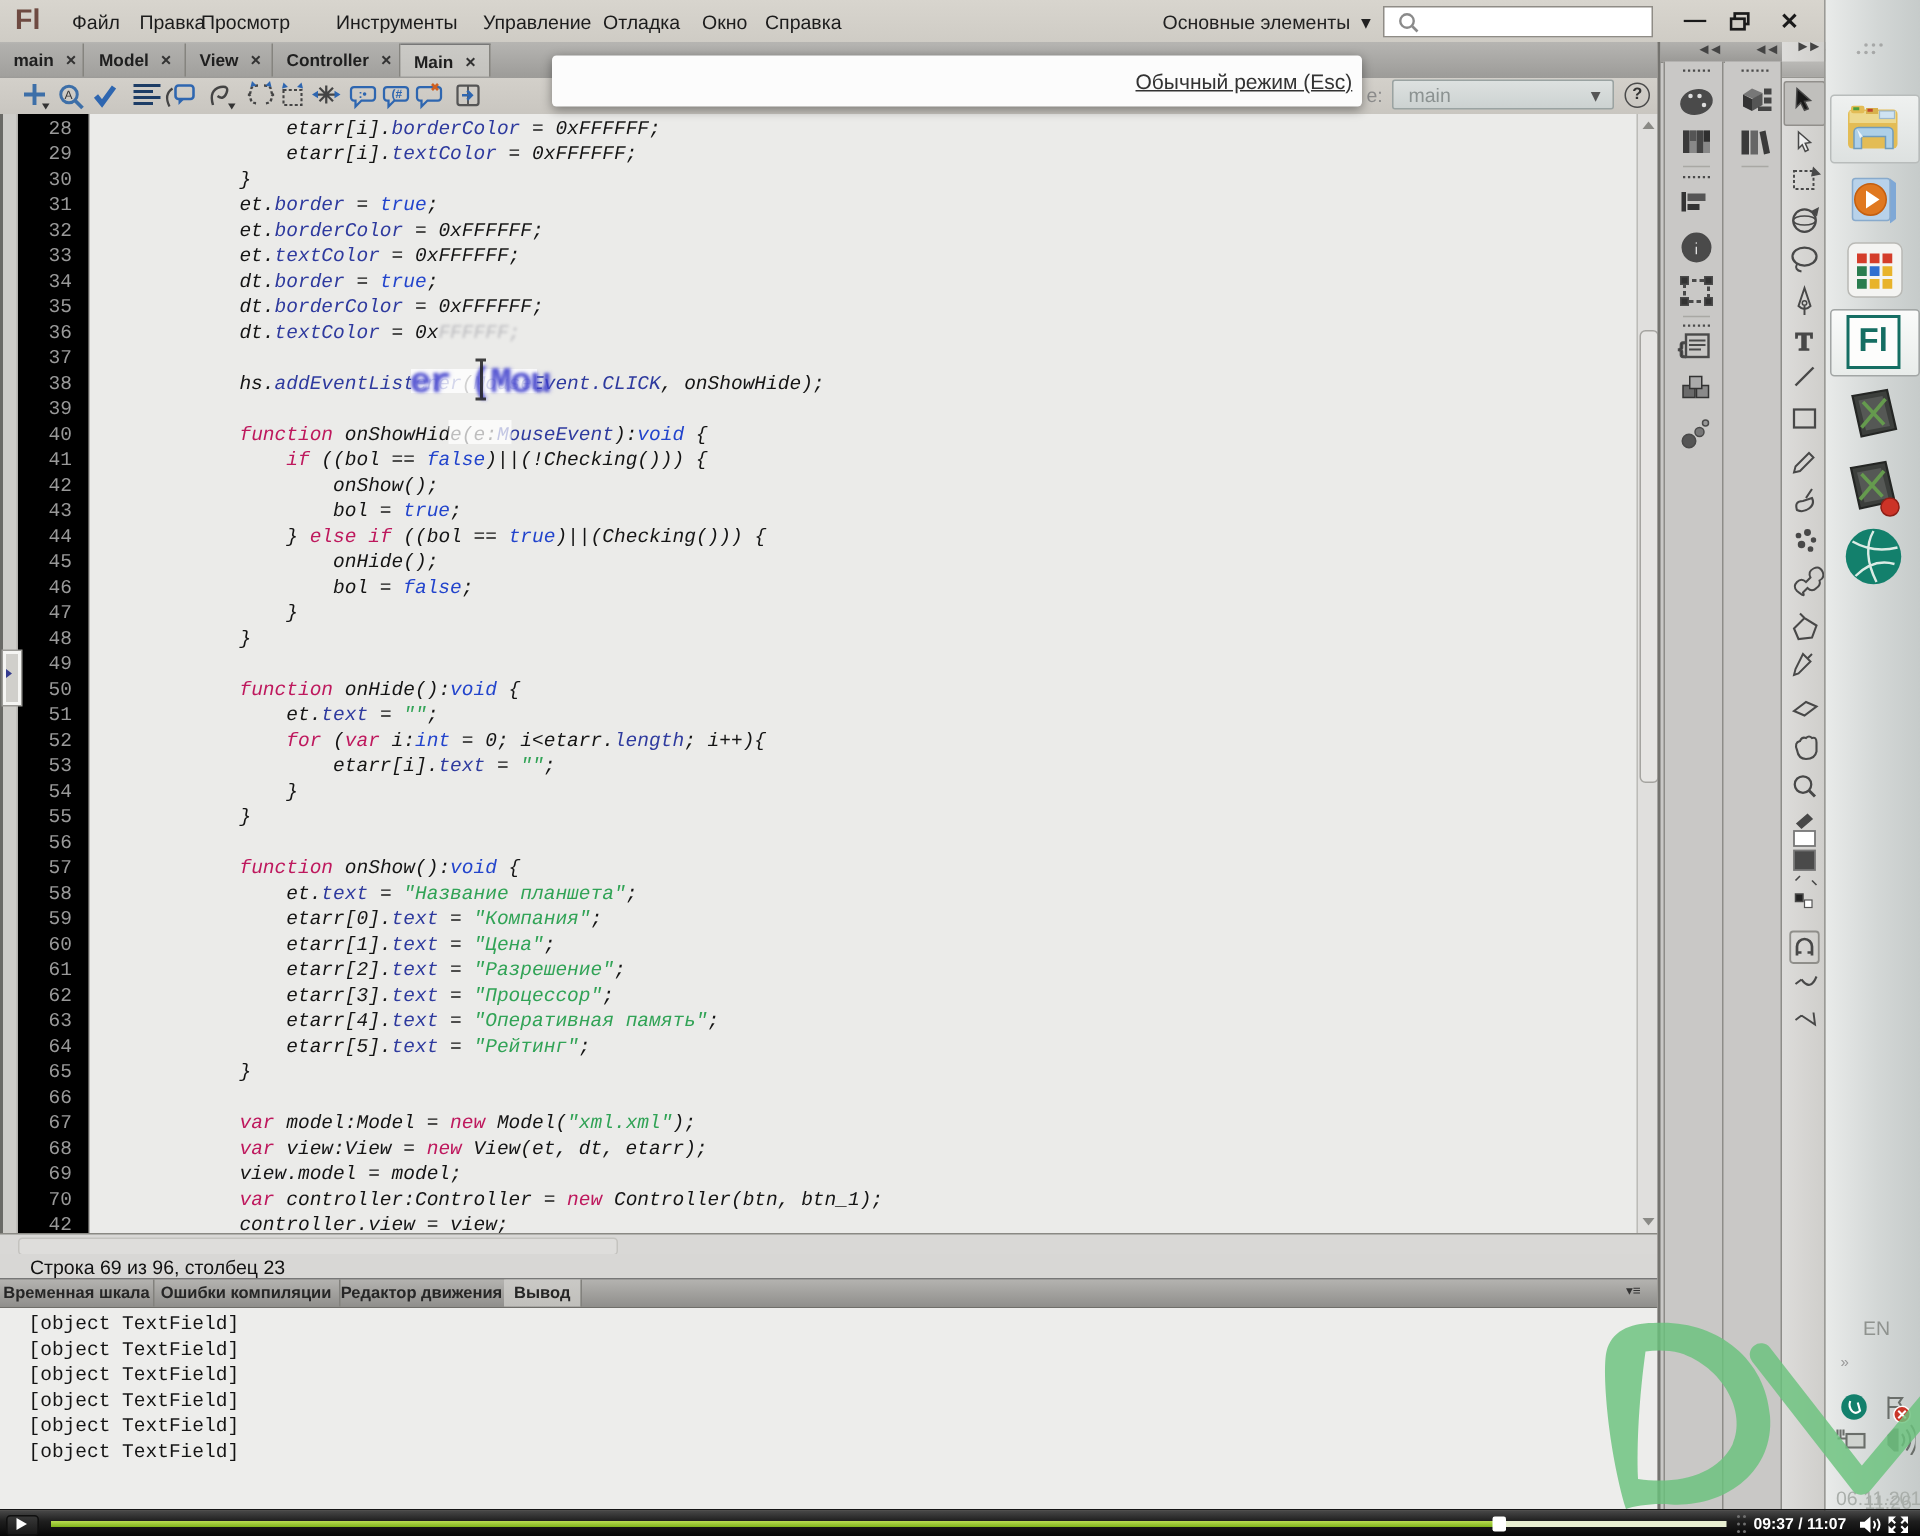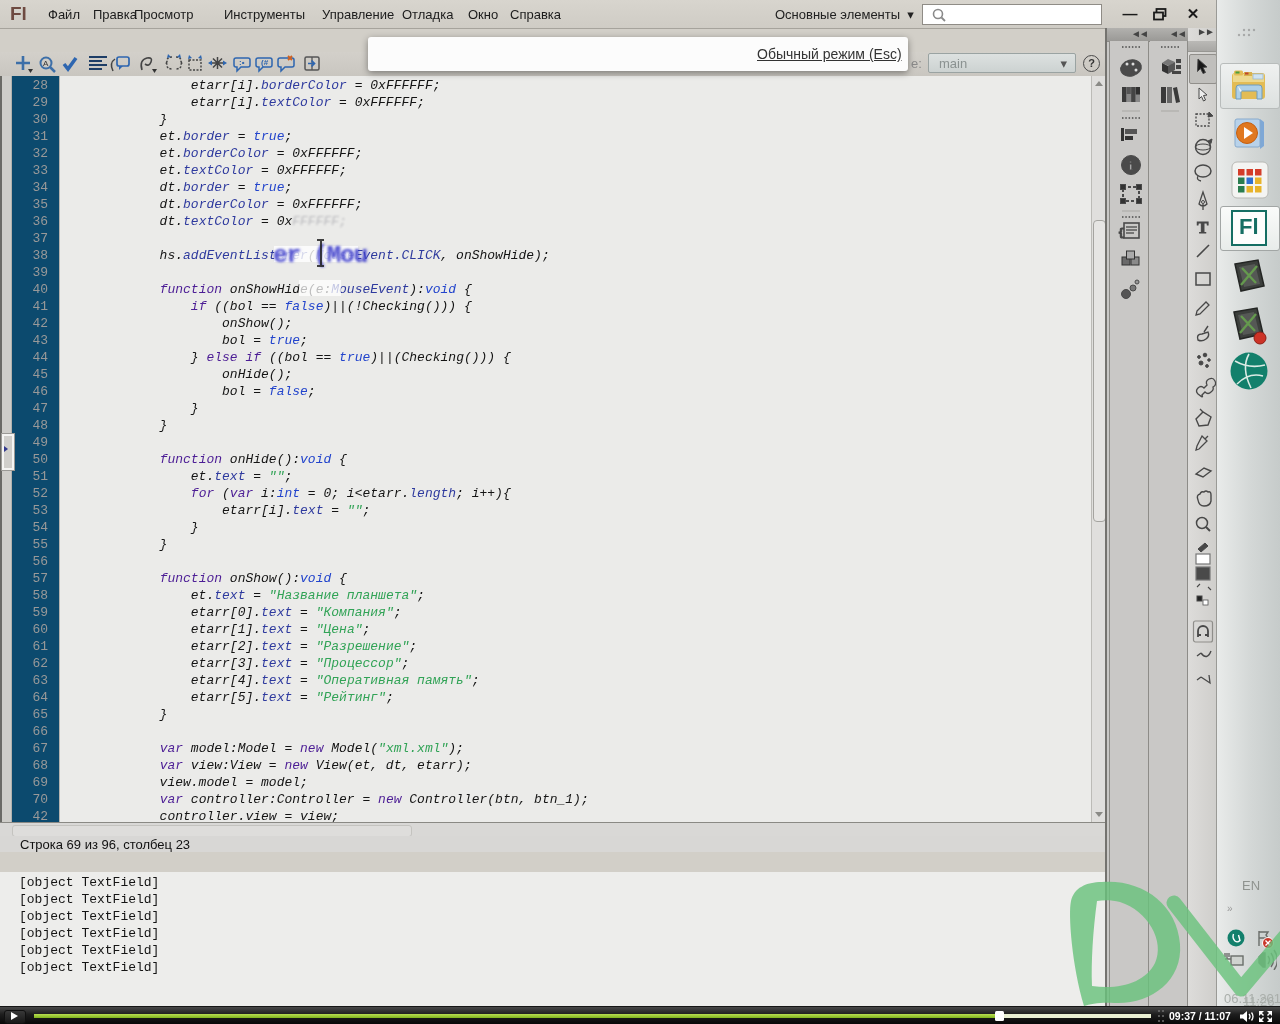--- a/index.html
+++ b/index.html
@@ -15,25 +15,25 @@
 .tab{position:absolute;top:1px;height:22px;font-size:11.5px;font-weight:bold;color:#1f1f1f;line-height:22px;border-right:1px solid #85847f;background:linear-gradient(#b2b1ae,#a1a09d);}
 .tab .x{font-weight:bold;color:#333;font-size:12px;margin-left:8px;}
 .tab.active{background:linear-gradient(#cbcac6,#c3c2be);border-top:1px solid #777;}
 
 #toolbar{position:absolute;left:0;top:52px;width:1105px;height:24px;background:linear-gradient(#d3d0ca,#c9c6c0);border-bottom:1px solid #98968f;}
 #target-dd{position:absolute;left:928px;top:1px;width:148px;height:20px;background:linear-gradient(#dde1e0,#ccd2d1);border:1px solid #9aa3a2;border-radius:2px;color:#8b9291;font-size:13px;line-height:20px;padding-left:10px;box-sizing:border-box;}
 #help-q{position:absolute;left:1083px;top:3px;width:15px;height:15px;border:1.5px solid #4a4a4a;border-radius:50%;color:#333;font-size:11px;font-weight:bold;text-align:center;line-height:15px;}
 
 #editor{position:absolute;left:0;top:76px;width:1108px;height:746px;background:#ebebe9;overflow:hidden;}
 #lstrip{position:absolute;left:0;top:0;width:12px;height:746px;background:#cecdc9;border-right:1px solid #b3b2ae;box-sizing:border-box;border-left:2px solid #6a6a66;}
-#gutter{position:absolute;left:12px;top:0;width:48px;height:746px;background:#0c4a6e;border-right:1px solid #b5b4b0;box-sizing:border-box;color:#999;font:13px/17px "Liberation Mono",monospace;text-align:right;padding-top:1px;}
+#gutter{position:absolute;left:12px;top:0;width:48px;height:746px;background:#000000;border-right:1px solid #b5b4b0;box-sizing:border-box;color:#999;font:13px/17px "Liberation Mono",monospace;text-align:right;padding-top:1px;}
 #gutter div{height:17px;padding-right:11px;}
 #code{position:absolute;left:66px;top:0;width:1020px;height:746px;font:13px/17px "Liberation Mono",monospace;color:#141414;white-space:pre;padding-top:1px;}
 #code div{height:17px;font-style:italic;}
-.k{color:#4c1d95;}
+.k{color:#be185d;}
 .b{color:#2244cc;}
 .n{color:#2e3a9e;}
 .g{color:#31a356;}
 .fade{color:#445;opacity:.3;filter:blur(1px);}
 #vscroll{position:absolute;left:1091px;top:0;width:14px;height:746px;background:#e0dfdd;border-left:1px solid #bcbbb7;box-sizing:border-box;}
 #vthumb{position:absolute;left:1px;top:144px;width:11px;height:300px;border:1px solid #a5a4a0;background:#e6e5e3;border-radius:4px;}
 
 #hscroll{position:absolute;left:0;top:822px;width:1105px;height:14px;background:#d9d8d6;border-top:1px solid #8a8984;box-sizing:border-box;}
 #hthumb{position:absolute;left:12px;top:2px;width:398px;height:10px;background:#dedddb;border:1px solid #c4c3bf;border-radius:3px;}
 #statusbar{position:absolute;left:0;top:836px;width:1105px;height:16px;background:#d8d7d5;font-size:13px;color:#111;}
@@ -73,20 +73,27 @@
     <div id="search"><svg width="16" height="16" style="margin:2px 0 0 8px" viewBox="0 0 16 16">
           <circle cx="7" cy="7" r="4.5" fill="none" stroke="#8a8a8a" stroke-width="1.6"></circle>
           <line x1="10.5" y1="10.5" x2="14" y2="14" stroke="#8a8a8a" stroke-width="1.8"></line>
         </svg></div>
     <div class="winbtn" style="left:1117px;font-size:15px">—</div>
     <div class="winbtn" style="left:1147px"><svg width="14" height="13" viewBox="0 0 14 13" style="margin-top:3px">
           <rect x="3.5" y="1" width="9" height="7" fill="none" stroke="#1a1a1a" stroke-width="1.8"></rect>
           <rect x="1" y="4.5" width="9" height="7" fill="#cfccc5" stroke="#1a1a1a" stroke-width="1.8"></rect>
         </svg></div>
     <div class="winbtn" style="left:1180px;font-size:15px">✕</div>
+  </div>
+  <div id="tabbar">
+    <div class="tab" style="left:0;width:56px;padding-left:9px;box-sizing:border-box;">main<span class="x">×</span></div>
+    <div class="tab" style="left:56px;width:68px;padding-left:10px;box-sizing:border-box;">Model<span class="x">×</span></div>
+    <div class="tab" style="left:124px;width:58px;padding-left:9px;box-sizing:border-box;">View<span class="x">×</span></div>
+    <div class="tab" style="left:182px;width:85px;padding-left:9px;box-sizing:border-box;">Controller<span class="x">×</span></div>
+    <div class="tab active" style="left:267px;width:60px;padding-left:9px;box-sizing:border-box;">Main<span class="x">×</span></div>
   </div>
   <div id="toolbar">
     <svg width="340" height="24" style="position:absolute;left:0;top:0;" viewBox="0 0 340 24">
       <g stroke="#3d6fa8" fill="none" stroke-width="2.6">
         <path d="M23,4 V18 M16,11 H30"></path>
       </g>
       <path d="M28,17 l5,0 l-2.5,4 z" fill="#333"></path>
       <circle cx="46" cy="11" r="5.5" fill="none" stroke="#3d6fa8" stroke-width="2"></circle>
       <line x1="50" y1="15" x2="55" y2="20" stroke="#3d6fa8" stroke-width="2.5"></line>
       <text x="43" y="14" font-size="8" fill="#333" font-family="Liberation Sans">A</text>
@@ -183,20 +190,27 @@
  <div style="position:absolute;left:3px;top:5px;width:0;height:0;border-bottom:5px solid #8a8a86;border-left:4px solid transparent;border-right:4px solid transparent;"></div>
  <div style="position:absolute;left:3px;bottom:5px;width:0;height:0;border-top:5px solid #8a8a86;border-left:4px solid transparent;border-right:4px solid transparent;"></div>
  </div>
   </div>
   <div id="hscroll">
       <div id="hthumb"></div>
     </div>
   <div id="statusbar">
       <span style="position:absolute;left:20px;top:1px;">Строка 69 из 96, столбец 23</span>
     </div>
+  <div id="ptabs">
+    <div class="ptab" style="left:0;width:102px;">Временная шкала</div>
+    <div class="ptab" style="left:102px;width:124px;">Ошибки компиляции</div>
+    <div class="ptab" style="left:226px;width:110px;">Редактор движения</div>
+    <div class="ptab active" style="left:336px;width:51px;">Вывод</div>
+    <span style="position:absolute;left:1084px;top:2px;color:#333;font-size:9px;">▾≡</span>
+  </div>
   <div id="output"><div style="height:2px"></div><div style="padding-left:19px;">[object TextField]</div><div style="padding-left:19px;">[object TextField]</div><div style="padding-left:19px;">[object TextField]</div><div style="padding-left:19px;">[object TextField]</div><div style="padding-left:19px;">[object TextField]</div><div style="padding-left:19px;">[object TextField]</div></div>
   <div id="dock">
     <div id="dockhead">
       <span style="position:absolute;left:24px;top:0px;font-size:10px;color:#444;letter-spacing:-2px;">◄◄</span>
       <span style="position:absolute;left:62px;top:0px;font-size:10px;color:#444;letter-spacing:-2px;">◄◄</span>
       <span style="position:absolute;left:95px;top:0px;font-size:10px;color:#444;letter-spacing:-2px;">►►</span>
     </div>
     <div style="position:absolute;left:2px;top:13px;width:40px;height:965px;border-right:1px solid #8d8c88;border-left:1px solid #8d8c88;box-sizing:border-box;background:#c9c8c6;">
       <svg width="38" height="290" viewBox="0 0 38 290" style="position:absolute;left:0;top:0;">
         <g fill="#4a4a4a" stroke="#4a4a4a">

